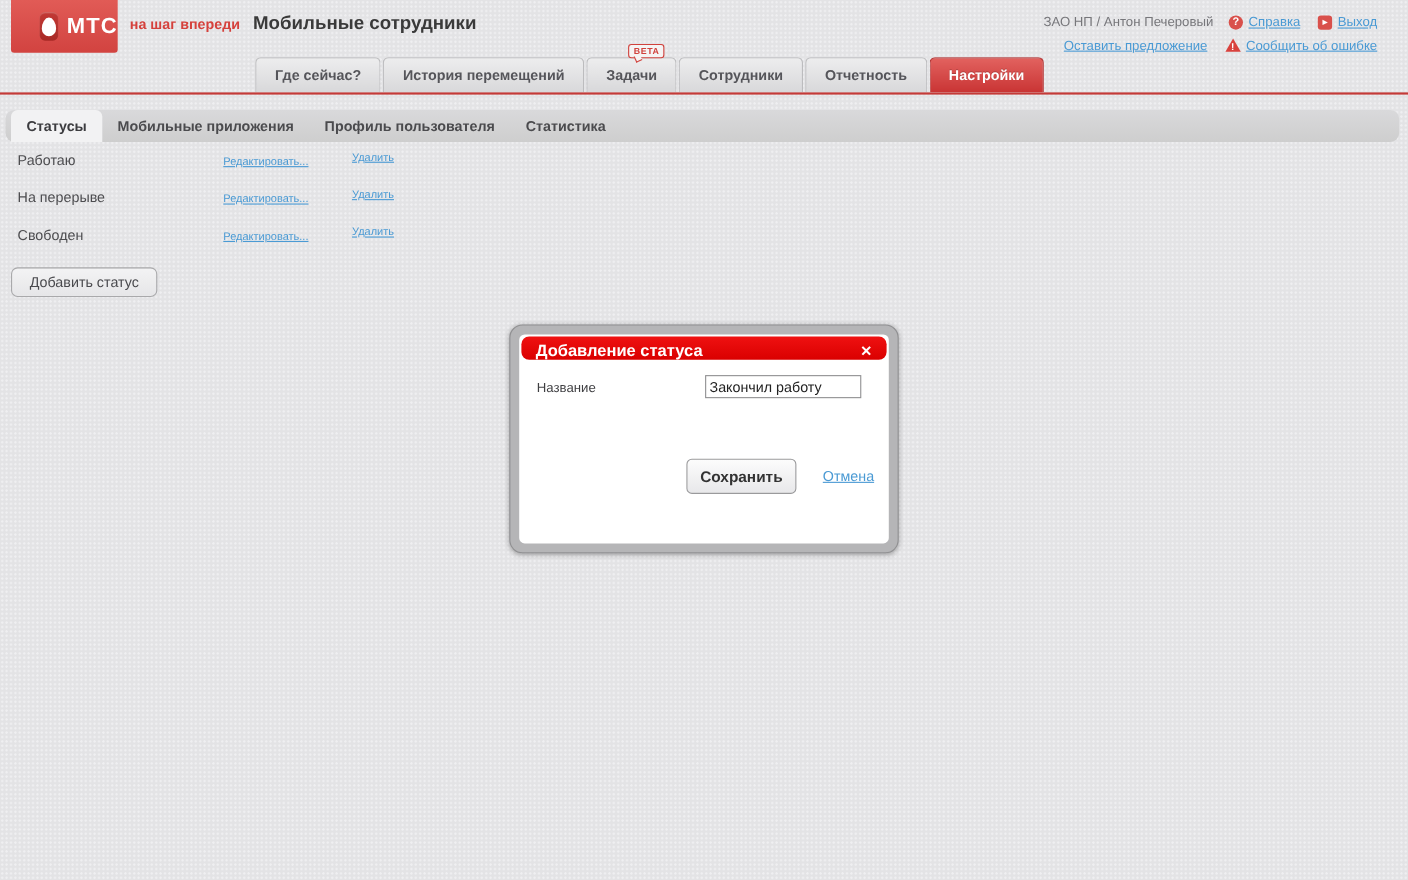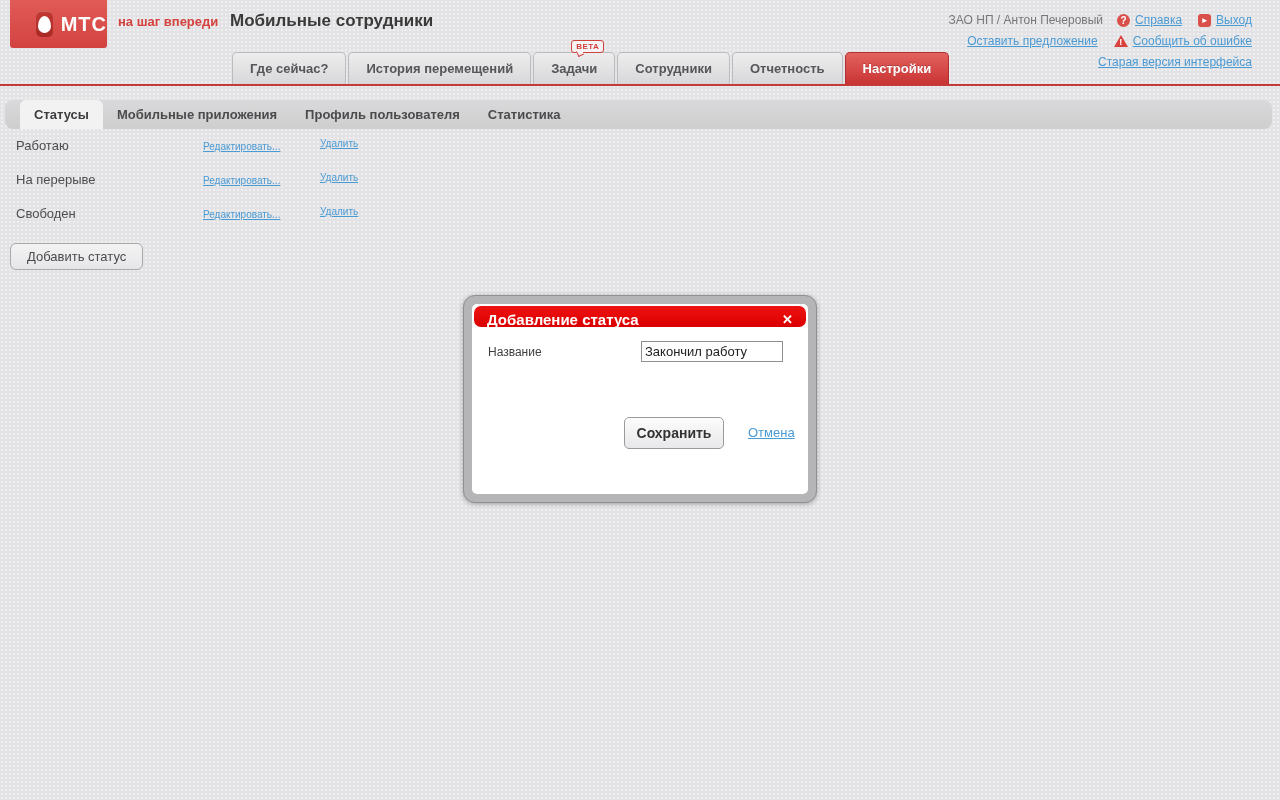--- a/index.html
+++ b/index.html
@@ -83,21 +83,21 @@
     content:""; position:absolute; left:5px; bottom:-3.5px; width:5px; height:5px;
     background:#f5f3f3; border-right:1px solid #d0413c; border-bottom:1px solid #d0413c;
     transform:rotate(65deg);
   }
   .header-rule { position:absolute; left:0; right:0; top:84px; height:2px; background:#c43a38; }
 
   
   .sub-tab-bar {
     position:absolute; left:5px; right:8px; top:100px; height:29px;
     background:linear-gradient(#d9d9db,#cecece);
-    border-radius:8px; display:flex; padding-left:15px;
+    border-radius:8px; display:flex; padding-left:5px;
   }
   .sub-tab {
     line-height:29px; padding:0 14px; font-size:13px; font-weight:bold;
     color:#4b4b4e; cursor:pointer; white-space:nowrap;
   }
   .sub-tab.active { background:#f2f2f3; border-radius:6px 6px 0 0; color:#3c3c3f; }
 
   
   .status-list { position:absolute; left:16px; top:138px; }
   .status-row { display:flex; height:34px; font-size:13px; }
@@ -165,23 +165,20 @@
     <a class="link">Выход</a>
   </div>
   <div class="hr-row">
     <a class="link">Оставить предложение</a>
     <span class="warn-icon ico-gap grp-gap">
       <span class="tri"></span>
         <span class="bang">!</span>
     </span>
     <a class="link">Сообщить об ошибке</a>
   </div>
-  <div class="hr-row">
-    <a class="link">Старая версия интерфейса</a>
-  </div>
 </div>
 
 <div class="nav-tabs">
   <div class="nav-tab">Где сейчас?</div>
   <div class="nav-tab">История перемещений</div>
   <div class="nav-tab">
     <span>Задачи</span>
     <span class="beta-badge">BETA</span>
   </div>
   <div class="nav-tab">Сотрудники</div>

